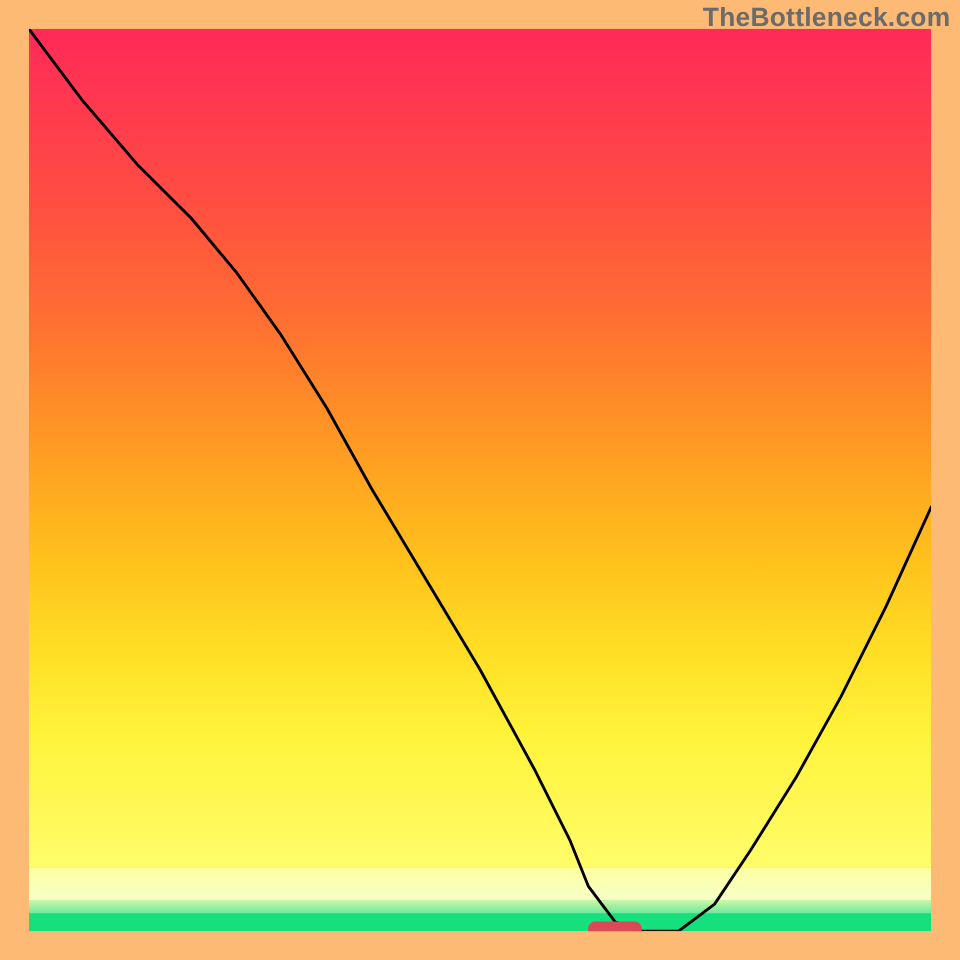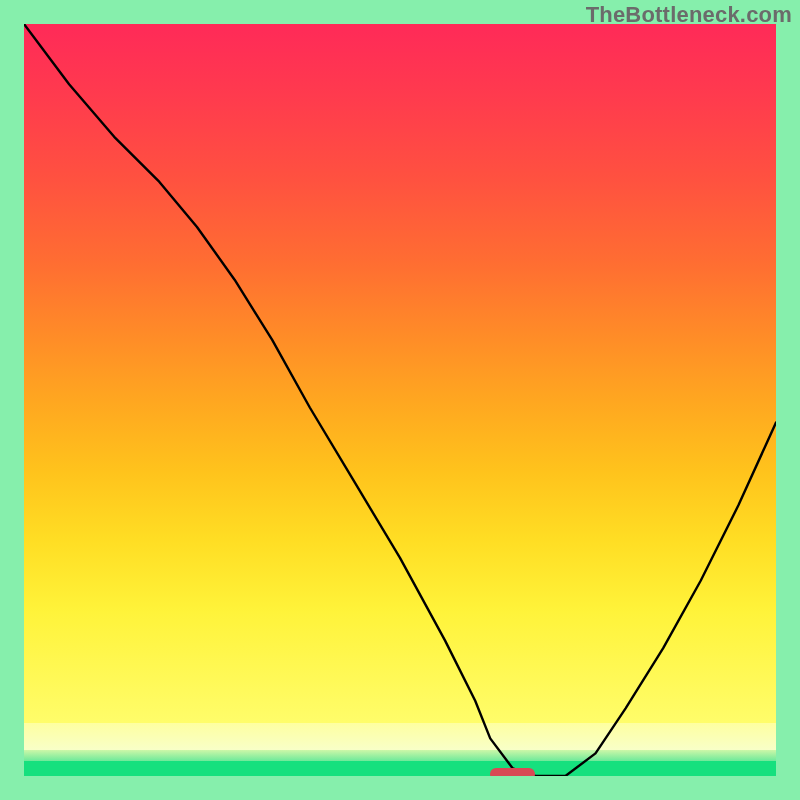--- a/index.html
+++ b/index.html
@@ -9,21 +9,21 @@
     height: 800px;
     background: #ffffff;
     overflow: hidden;
   }
   .outer {
     position: absolute;
     left: 0;
     top: 0;
     width: 800px;
     height: 800px;
-    background: #86efac;
+    background: #fdba74;
   }
   .plot {
     position: absolute;
     left: 24px;
     top: 24px;
     width: 752px;
     height: 752px;
     overflow: hidden;
   }
   .gradient {

